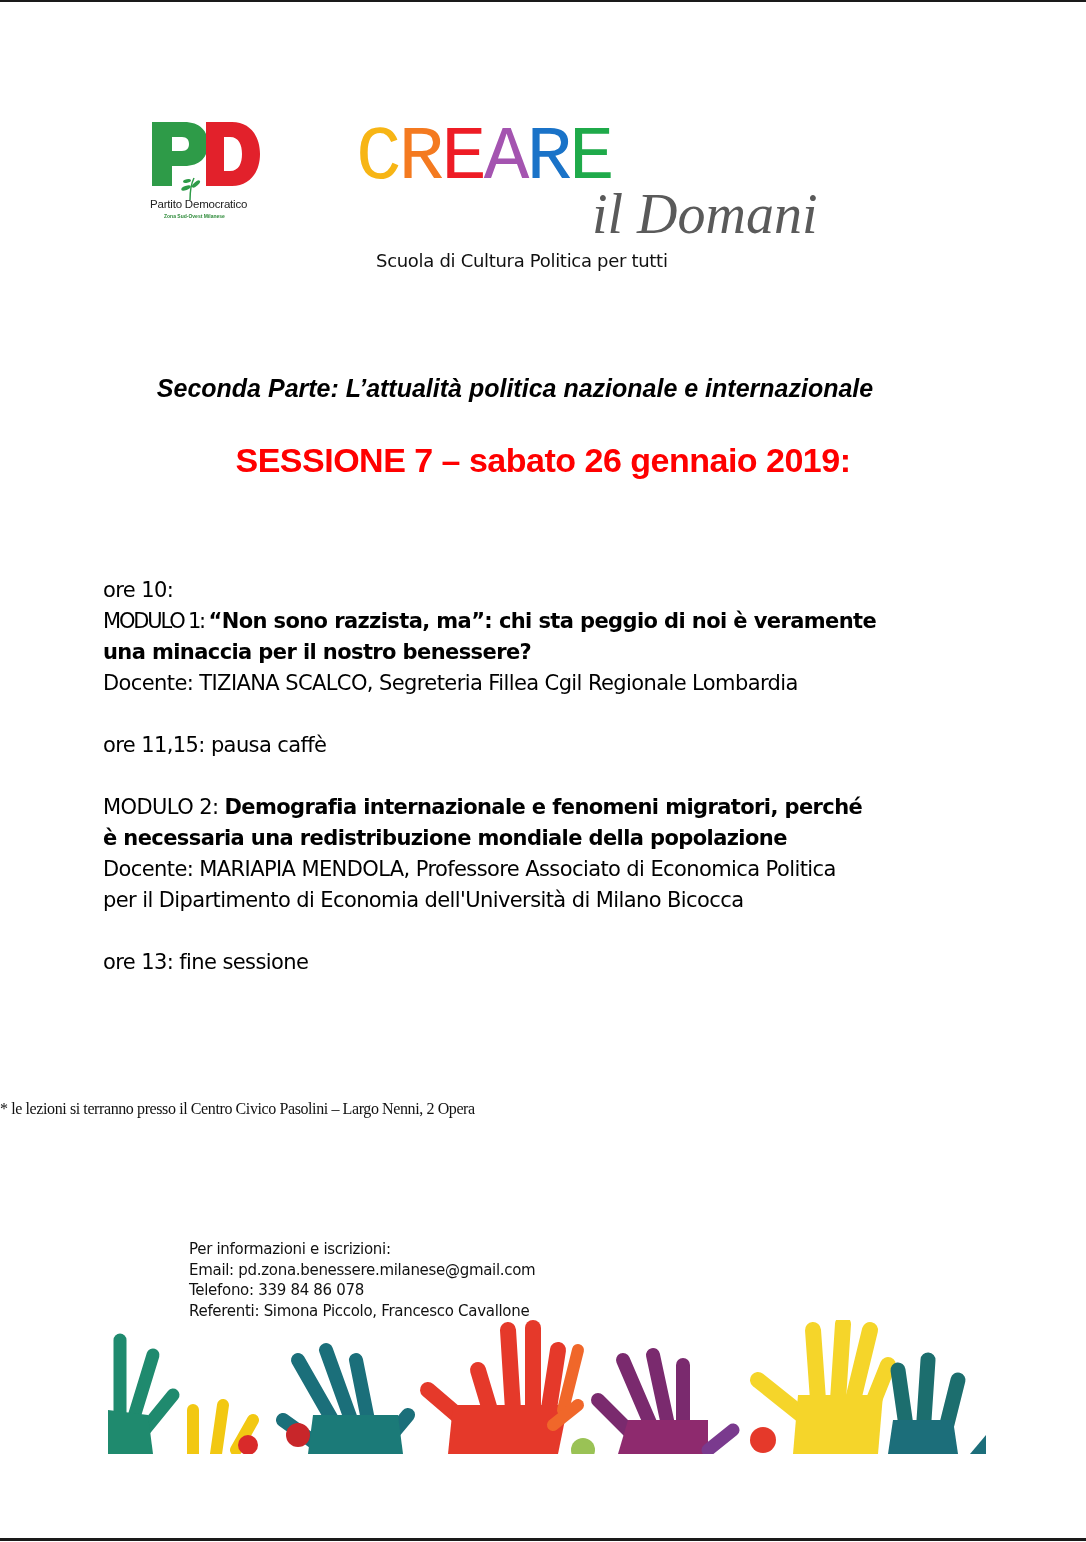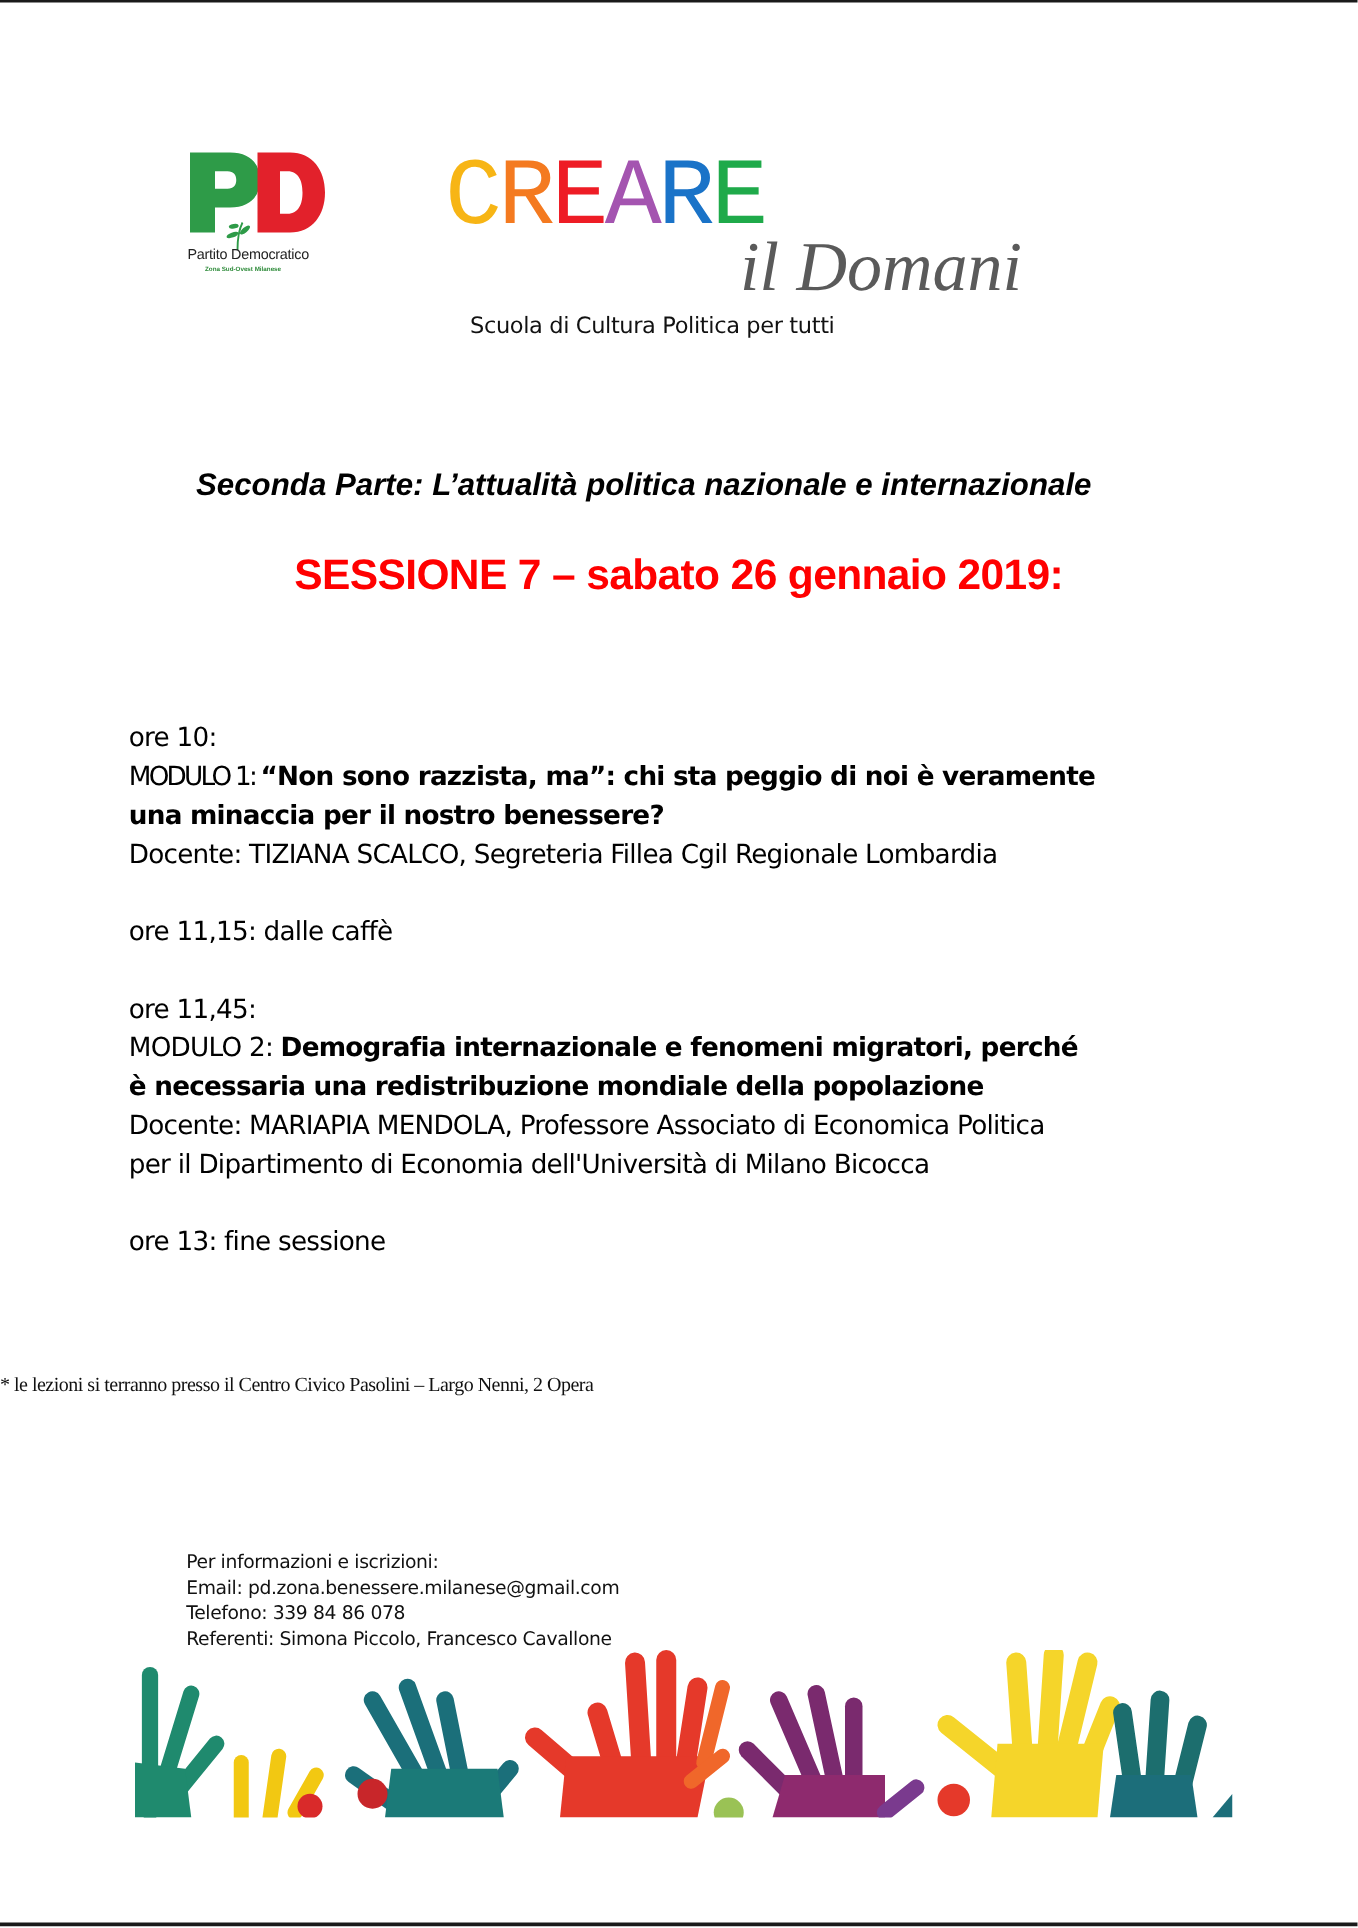--- a/index.html
+++ b/index.html
@@ -24,21 +24,21 @@
 
     .program { position: absolute; left: 103px; top: 544px; width: 900px; font-family: "DejaVu Sans", sans-serif; font-size: 21px; line-height: 31px; letter-spacing: -0.6px; }
     .program .line { white-space: nowrap; }
     .program .gap { height: 31px; }
     .program b { font-weight: bold; }
     .modulo-label-narrow { letter-spacing: -2.2px; }
 
     .footnote { position: absolute; left: 0; top: 1100px; width: 982px; text-align: left; font-family: Liberation Serif, serif; font-size: 16px; color: #111; letter-spacing: -0.4px; }
 
     .contacts { position: absolute; left: 149px; top: 1239px; font-family: "DejaVu Sans", sans-serif; font-size: 15px; line-height: 20.5px; color: #111; letter-spacing: -0.3px; }
-    .contacts div { white-space: nowrap; }
+    .contacts div { white-space: nowrap; margin-left: 40px; }
 
     .hands { position: absolute; left: 108px; top: 1320px; width: 878px; height: 134px; }
   </style>
 </head>
 <body>
 
 <div class="top-border"></div>
 
 <div class="pd-logo">
   <svg class="pd-letters" viewBox="0 0 112 68" width="112" height="68">
@@ -66,23 +66,22 @@
 <div class="subtitle">Seconda Parte: L’attualità politica nazionale e internazionale</div>
 <div class="session-title">SESSIONE 7 – sabato 26 gennaio 2019:</div>
 
 <div class="program">
   <div class="gap"></div>
   <div class="line">ore 10:</div>
   <div class="line"><span class="modulo-label-narrow">MODULO 1: </span><b>“Non sono razzista, ma”: chi sta peggio di noi è veramente</b></div>
   <div class="line"><b>una minaccia per il nostro benessere?</b></div>
   <div class="line">Docente: TIZIANA SCALCO, Segreteria Fillea Cgil Regionale Lombardia</div>
   <div class="gap"></div>
-  <div class="line">ore 11,15: dalle caffè</div>
+  <div class="line">ore 11,15: pausa caffè</div>
   <div class="gap"></div>
-  <div class="line">ore 11,45:</div>
   <div class="line"><span>MODULO 2: </span><b>Demografia internazionale e fenomeni migratori, perché</b></div>
   <div class="line"><b>è necessaria una redistribuzione mondiale della popolazione</b></div>
   <div class="line">Docente: MARIAPIA MENDOLA, Professore Associato di Economica Politica</div>
   <div class="line">per il Dipartimento di Economia dell'Università di Milano Bicocca</div>
   <div class="gap"></div>
   <div class="line">ore 13: fine sessione</div>
 </div>
 
 <div class="footnote">* le lezioni si terranno presso il Centro Civico Pasolini – Largo Nenni, 2 Opera</div>
 

